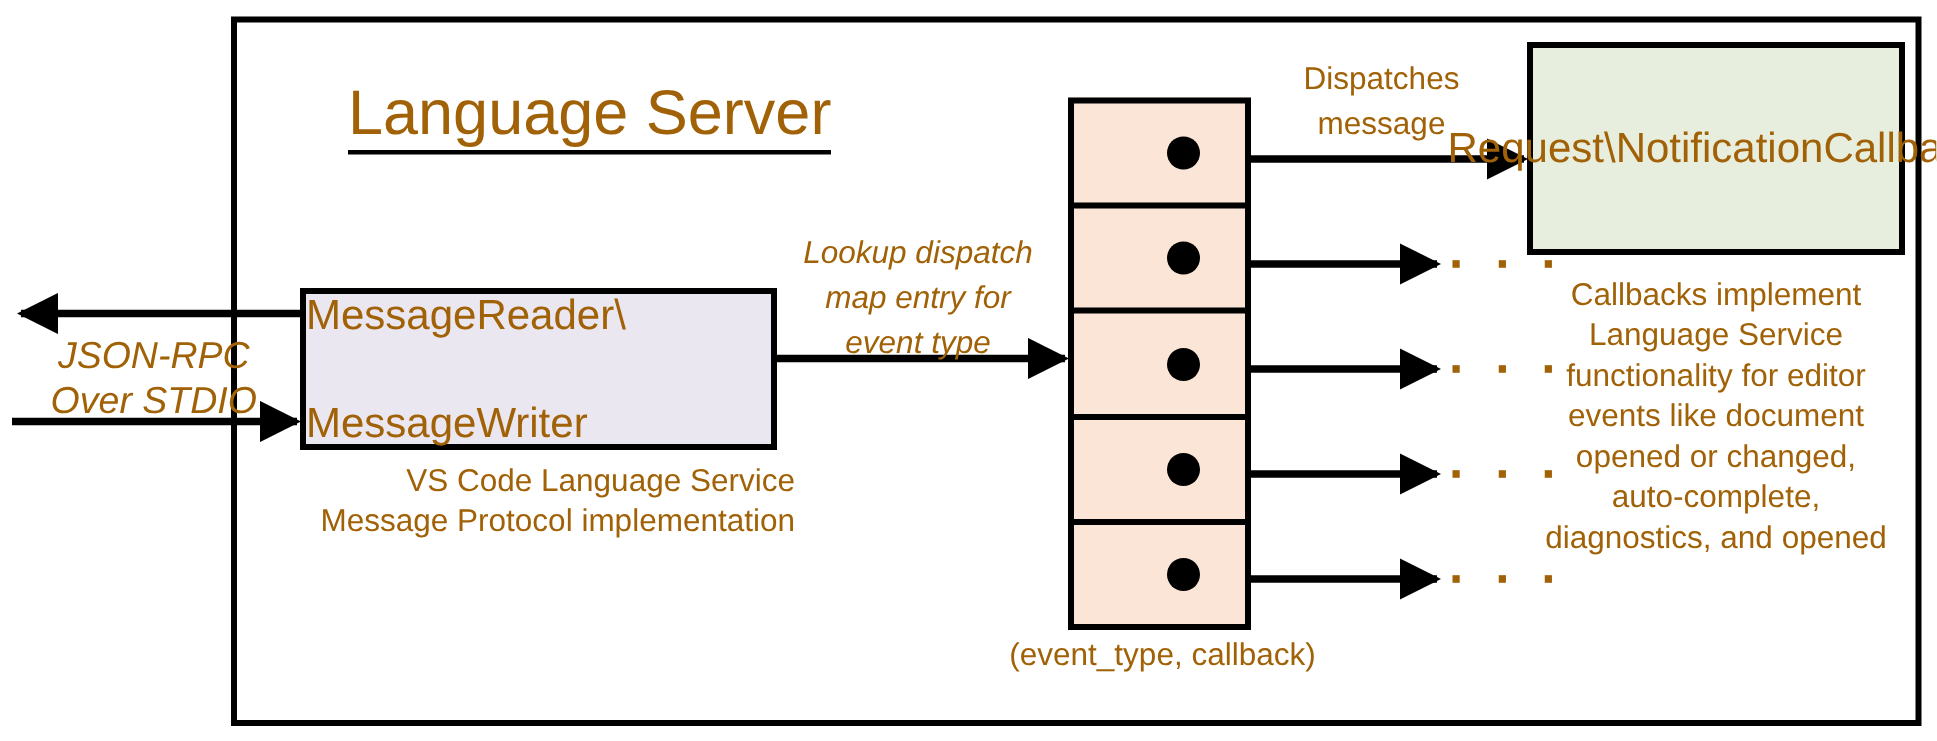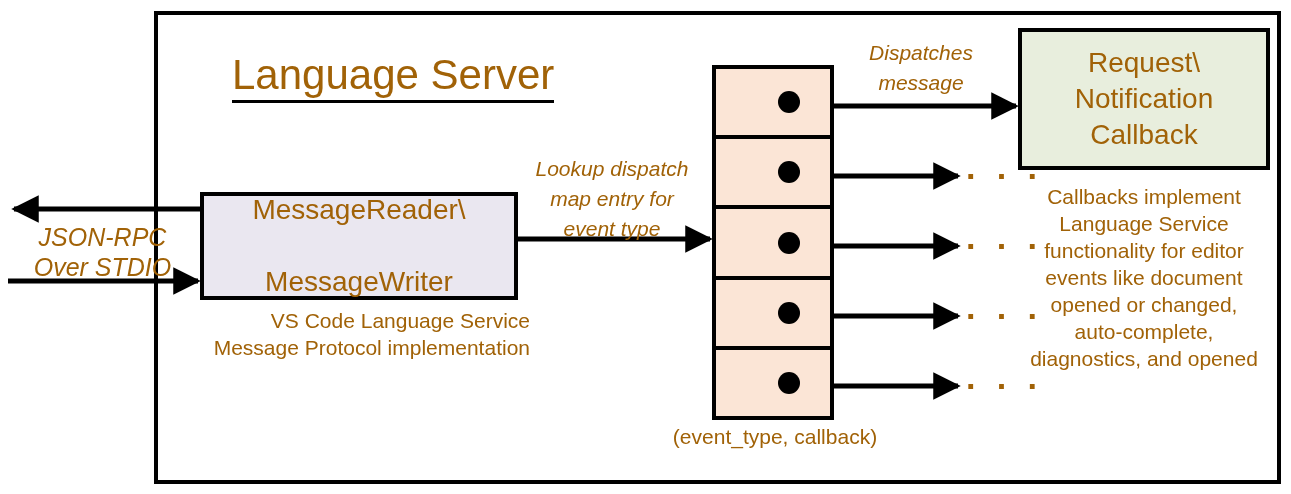--- a/index.html
+++ b/index.html
@@ -47,21 +47,20 @@
   #message-reader-writer-box {
     left: 200px;
     top: 192px;
     width: 318px;
     height: 108px;
     border: 4px solid #000000;
     box-sizing: border-box;
     background: #EAE7F0;
     display: flex;
     flex-direction: column;
-    align-items: center;
     justify-content: center;
     gap: 36px;
   }
   #message-reader-writer-box .line {
     font-size: 28px;
     line-height: 36px;
     white-space: nowrap;
   }
 
   #message-reader-caption {
@@ -96,21 +95,20 @@
   }
 
   
   #dispatches-label {
     left: 836px;
     top: 38px;
     width: 170px;
     text-align: center;
     font-size: 21px;
     line-height: 30px;
-    font-style: italic;
   }
 
   
   #dispatch-map {
     left: 712px;
     top: 65px;
     width: 122px;
     height: 355px;
     border: 4px solid #000000;
     box-sizing: border-box;
@@ -148,21 +146,21 @@
   
   #callback-box {
     left: 1018px;
     top: 28px;
     width: 252px;
     height: 142px;
     border: 4px solid #000000;
     box-sizing: border-box;
     background: #E8EEDD;
     display: flex;
-    flex-direction: column;
+    flex-direction: row;
     align-items: center;
     justify-content: center;
   }
   #callback-box .line {
     font-size: 28px;
     line-height: 36px;
     white-space: nowrap;
   }
 
   #callback-caption {

